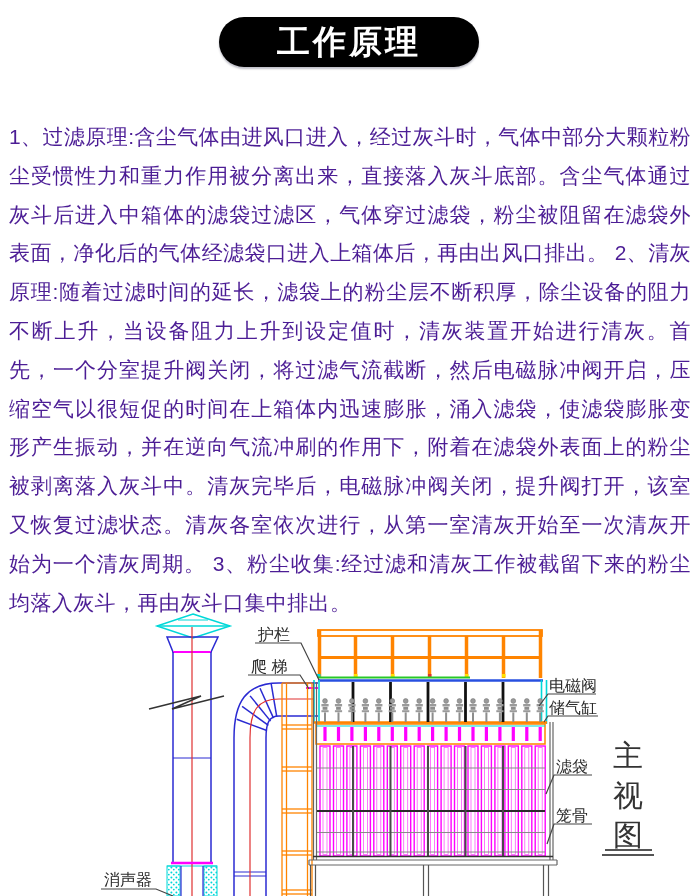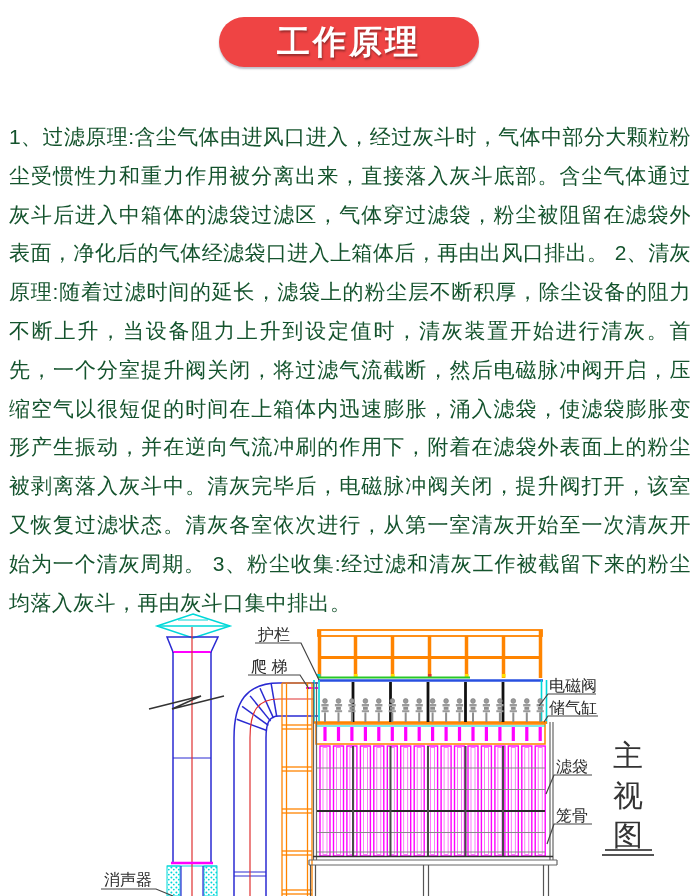--- a/index.html
+++ b/index.html
@@ -1,24 +1,24 @@
 <!DOCTYPE html>
 <html><head>
 <meta charset="utf-8">
 <style>
   html,body{margin:0;padding:0;}
   body{width:700px;height:896px;position:relative;background:#ffffff;overflow:hidden;
        font-family:"Liberation Sans","DejaVu Sans",sans-serif;}
-  .banner{position:absolute;left:219px;top:17px;width:260px;height:50px;background:#ef4444;
+  .banner{position:absolute;left:219px;top:17px;width:260px;height:50px;background:#000000;
           border-radius:26px;display:flex;align-items:center;justify-content:center;
           box-shadow:0 2px 2px rgba(0,0,40,0.25);}
   .banner span{color:#ffffff;font-size:33px;font-weight:bold;letter-spacing:3px;
                text-shadow:1px 2px 2px rgba(0,0,0,0.35);}
   .article{position:absolute;left:9px;right:9px;top:97px;font-size:21px;line-height:38.8px;
-           color:#14532d;text-align:justify;letter-spacing:0.4px;}
+           color:#4c1d95;text-align:justify;letter-spacing:0.4px;}
   .diagram{position:absolute;left:0;top:596px;width:700px;height:300px;}
   svg text{font-family:"Liberation Sans","DejaVu Sans",sans-serif;}
   .cadlabel{font-size:16px;fill:#2b2b2b;}
   .viewchar{font-size:30px;fill:#333;font-family:"Liberation Serif","DejaVu Serif",serif;}
 </style>
 </head>
 <body>
 
 <div class="banner">
   <span>工作原理</span>

